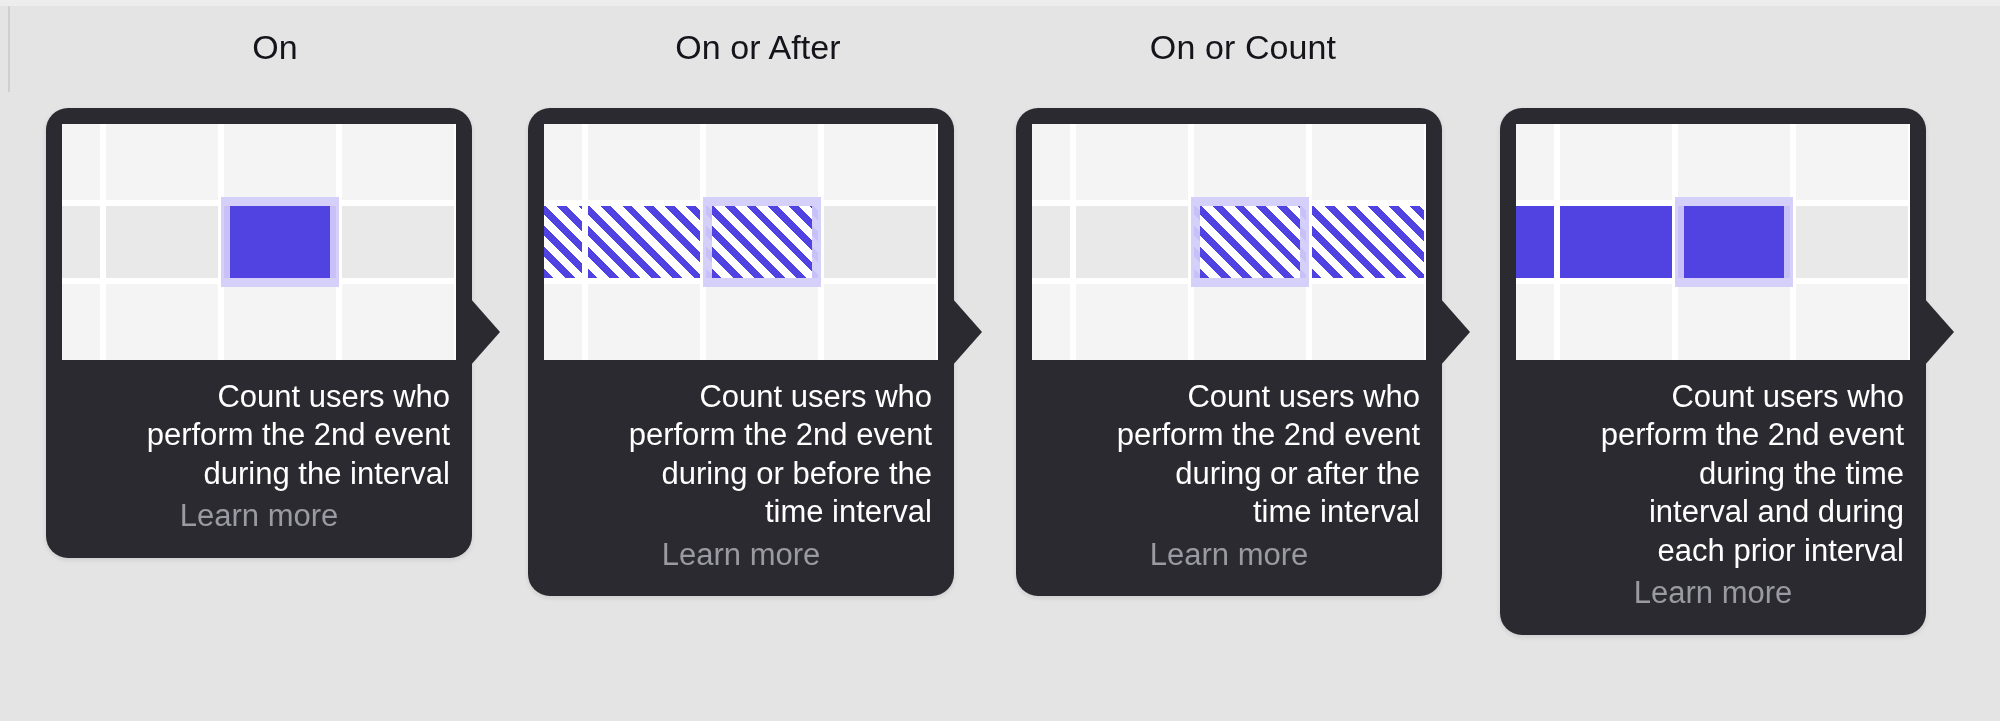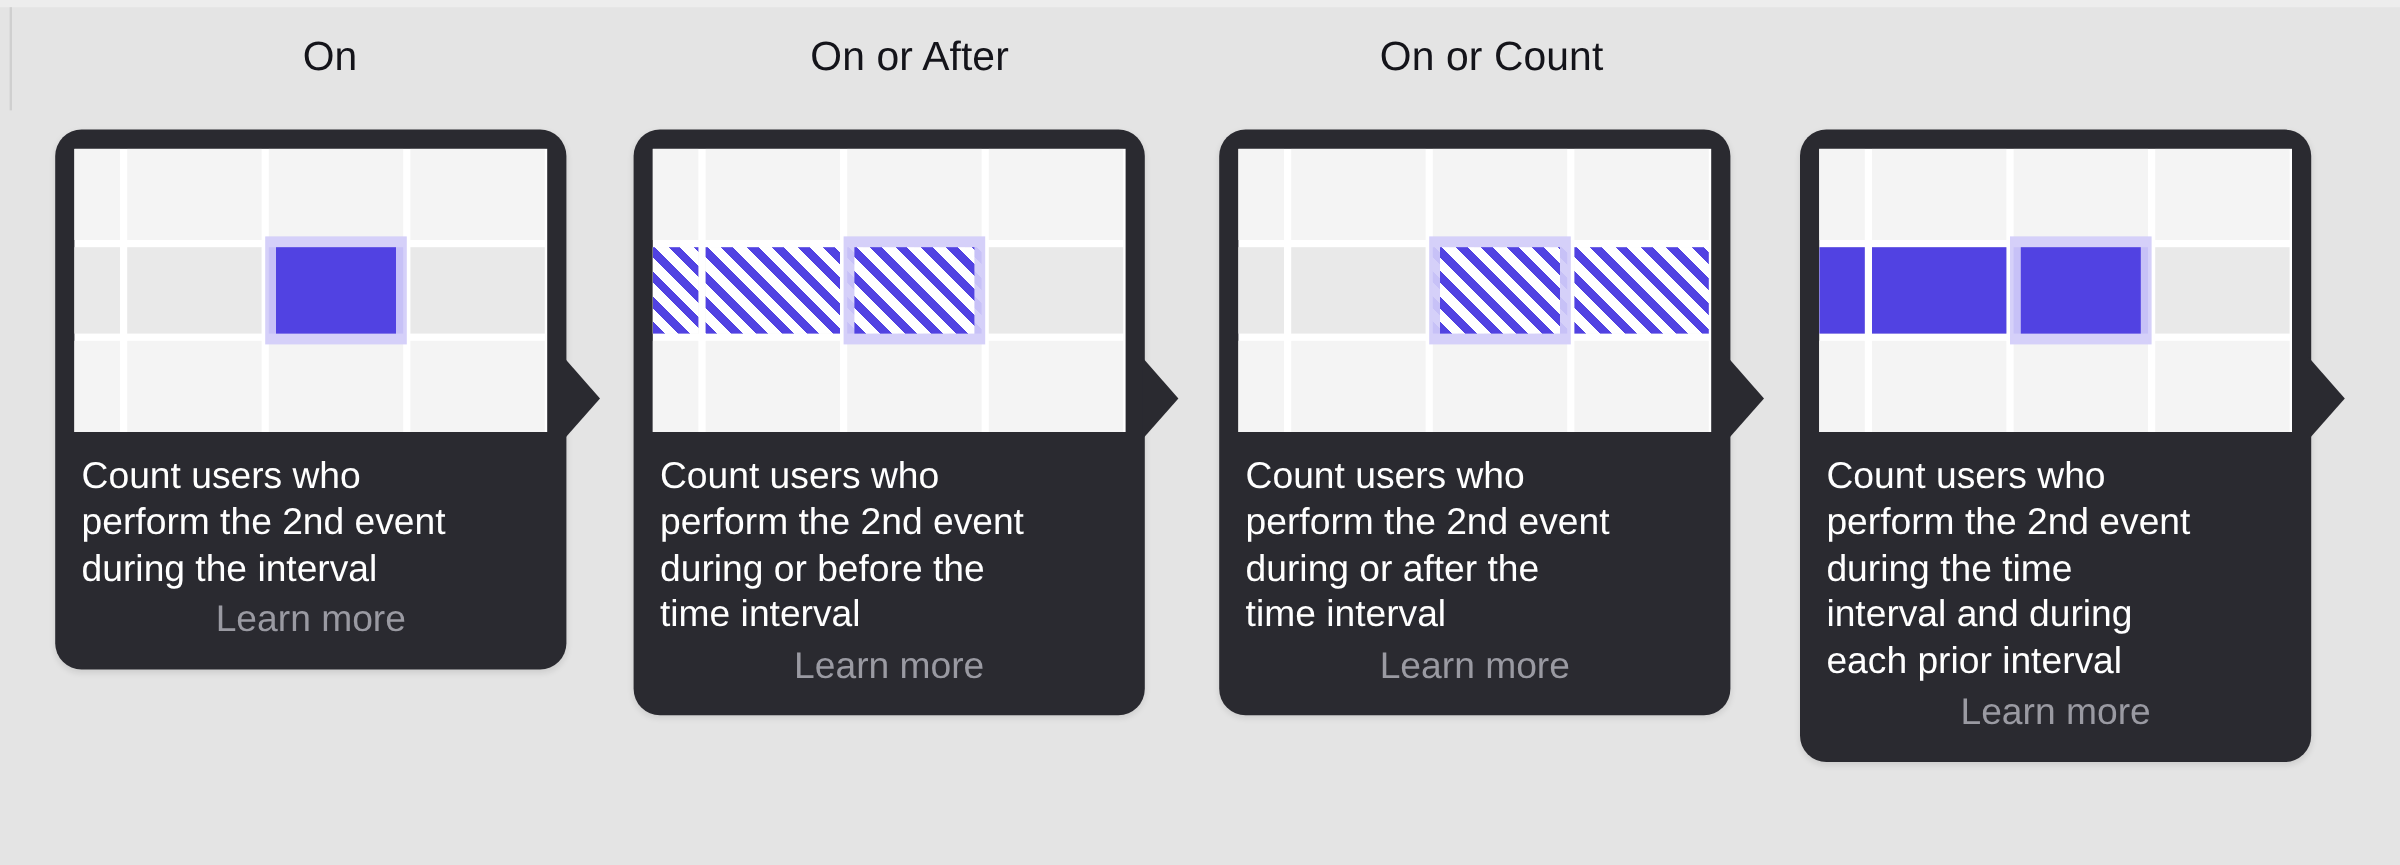--- a/index.html
+++ b/index.html
@@ -104,21 +104,21 @@
     position: absolute;
     left: 9px; top: 9px; right: 9px; bottom: 9px;
   }
 
   
   .card-desc {
     margin-top: 18px;
     color: #ffffff;
     font-size: 31px;
     line-height: 1.24;
-    text-align: left;
+    text-align: right;
     padding: 0 6px;
     white-space: pre-line;
   }
   .learn-more {
     display: block;
     margin-top: 4px;
     color: #9a9aa2;
     font-size: 31px;
     line-height: 1.24;
     text-align: center;

